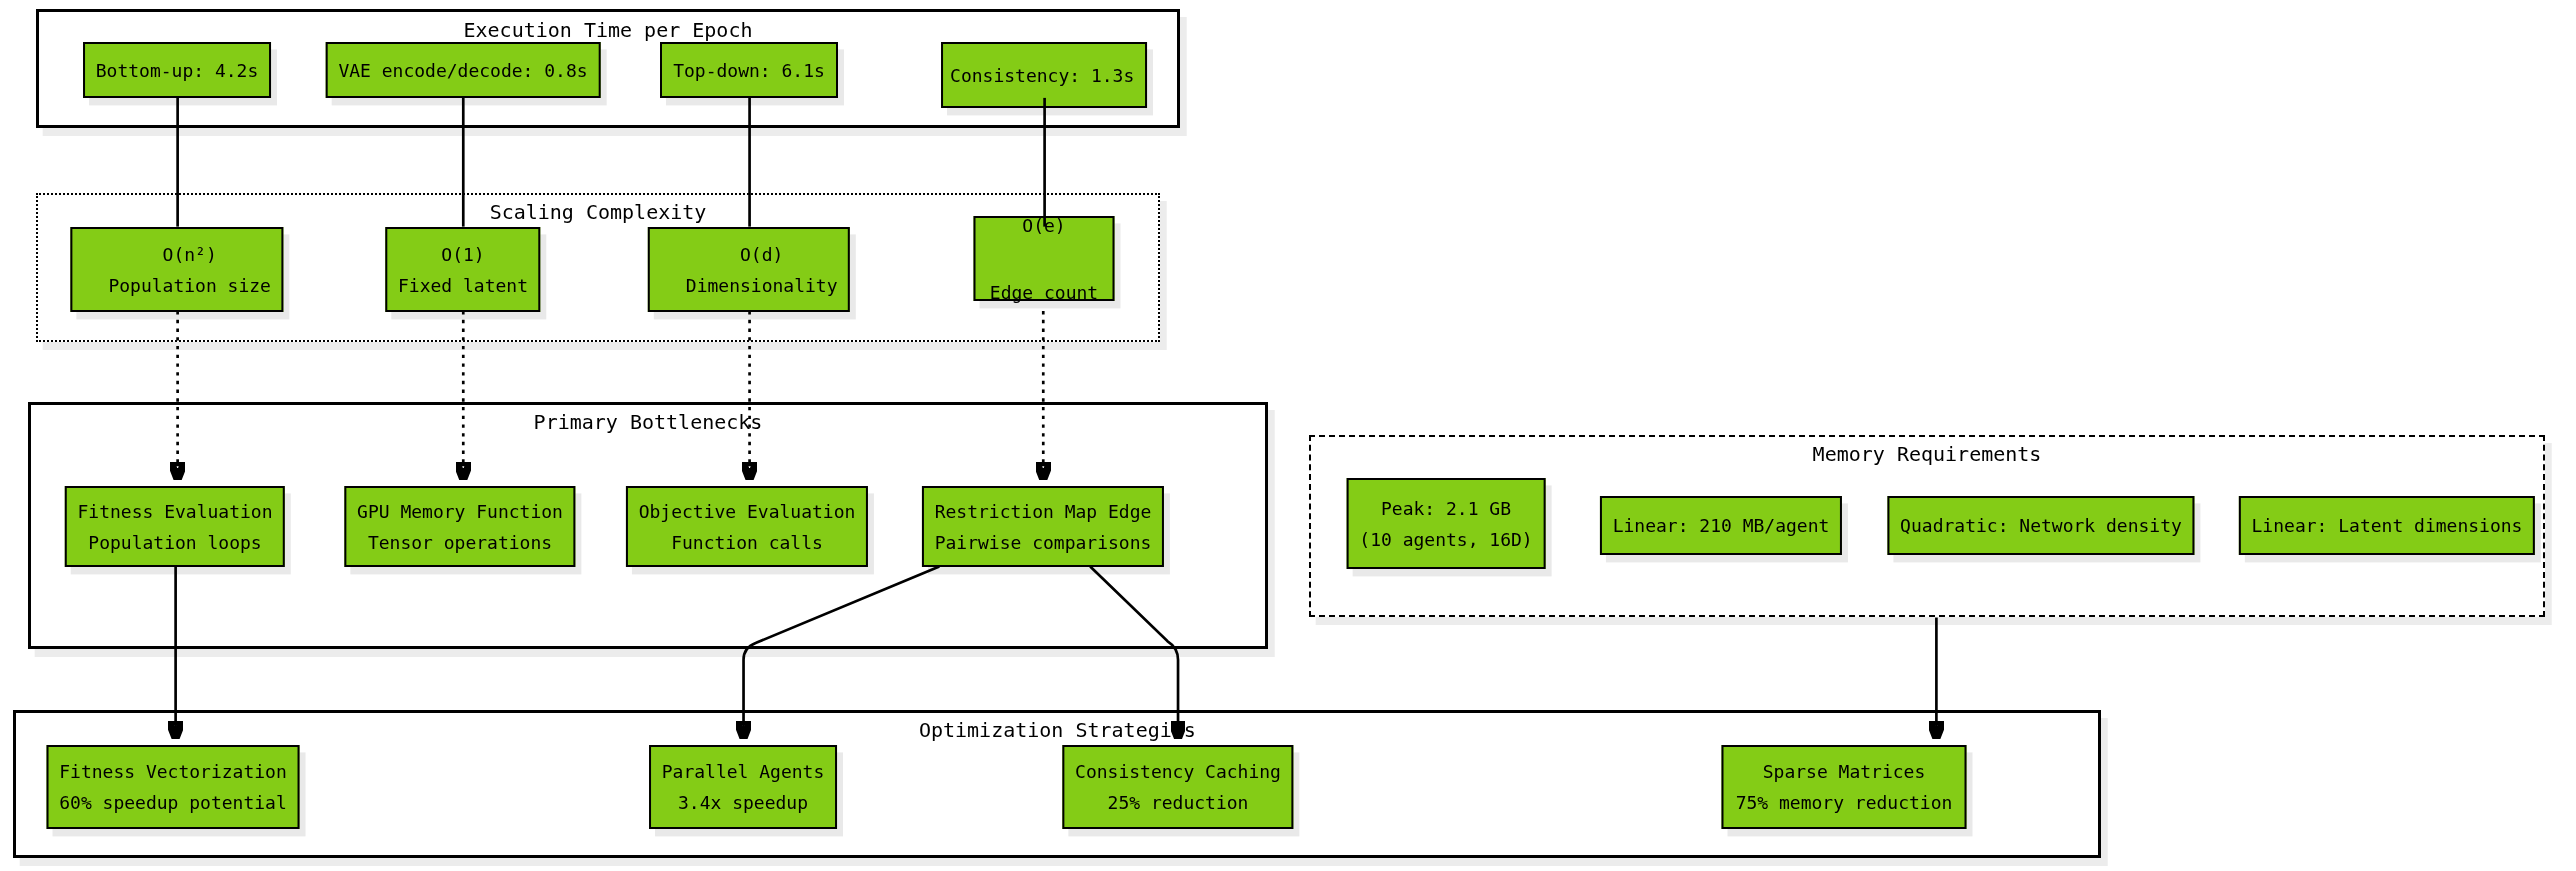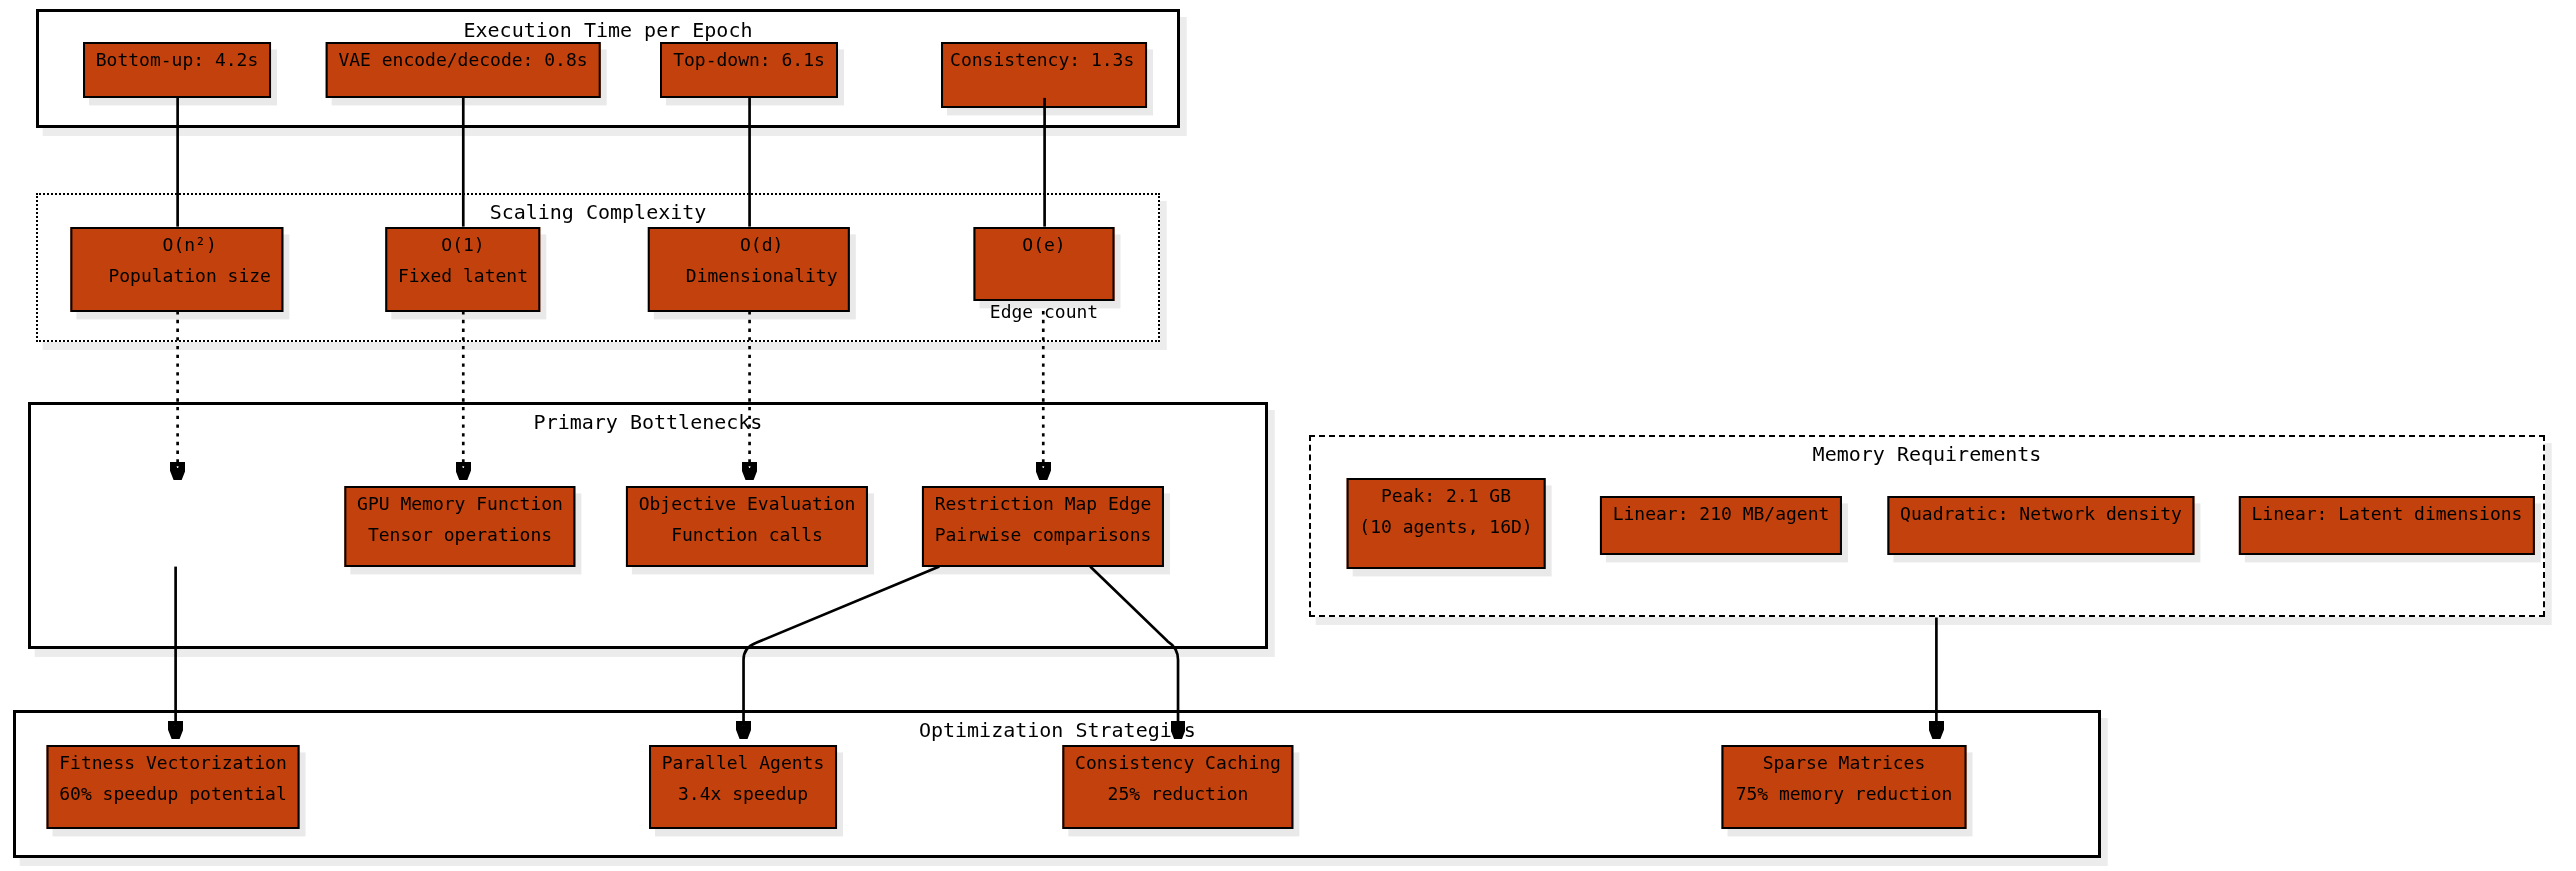--- a/index.html
+++ b/index.html
@@ -30,26 +30,27 @@
     font-size: 20px;
     line-height: 25.5px;
     white-space: nowrap;
   }
 
   
   .node {
     position: absolute;
     box-sizing: border-box;
     transform: translateX(-50%);
-    background: #c2410c;
+    background: #84cc16;
     border: 2px solid #000000;
     box-shadow: 6px 7.4px 0 #e9e9e9;
     display: flex;
     flex-direction: column;
     align-items: center;
+    justify-content: center;
     text-align: center;
     font-size: 18px;
     line-height: 31px;
     padding: 0 10.7px;
     white-space: nowrap;
   }
 
   
   #edges {
     position: absolute;
@@ -108,25 +109,29 @@
     <span>Population size</span>
   </div>
   <div class="node" style="left:463px; top:227px; height:85px; min-width:151px;">
     <span>O(1)</span>
     <span>Fixed latent</span>
   </div>
   <div class="node" style="left:749px; top:227px; height:85px; min-width:178px;padding-left:36px;">
     <span>O(d)</span>
     <span>Dimensionality</span>
   </div>
-  <div class="node" style="left:1044px; top:227px; height:74px; min-width:141px;gap:36px;">
+  <div class="node" style="left:1044px; top:216px; height:85px; min-width:141px;gap:36px;">
     <span>O(e)</span>
     <span>Edge count</span>
   </div>
 
+  <div class="node" style="left:175px; top:486px; height:81px; min-width:212px;">
+    <span>Fitness Evaluation</span>
+    <span>Population loops</span>
+  </div>
   <div class="node" style="left:460px; top:486px; height:81px; min-width:231px;">
     <span>GPU Memory Function</span>
     <span>Tensor operations</span>
   </div>
   <div class="node" style="left:747px; top:486px; height:81px; min-width:227px;">
     <span>Objective Evaluation</span>
     <span>Function calls</span>
   </div>
   <div class="node" style="left:1043px; top:486px; height:81px; min-width:228px;">
     <span>Restriction Map Edge</span>

